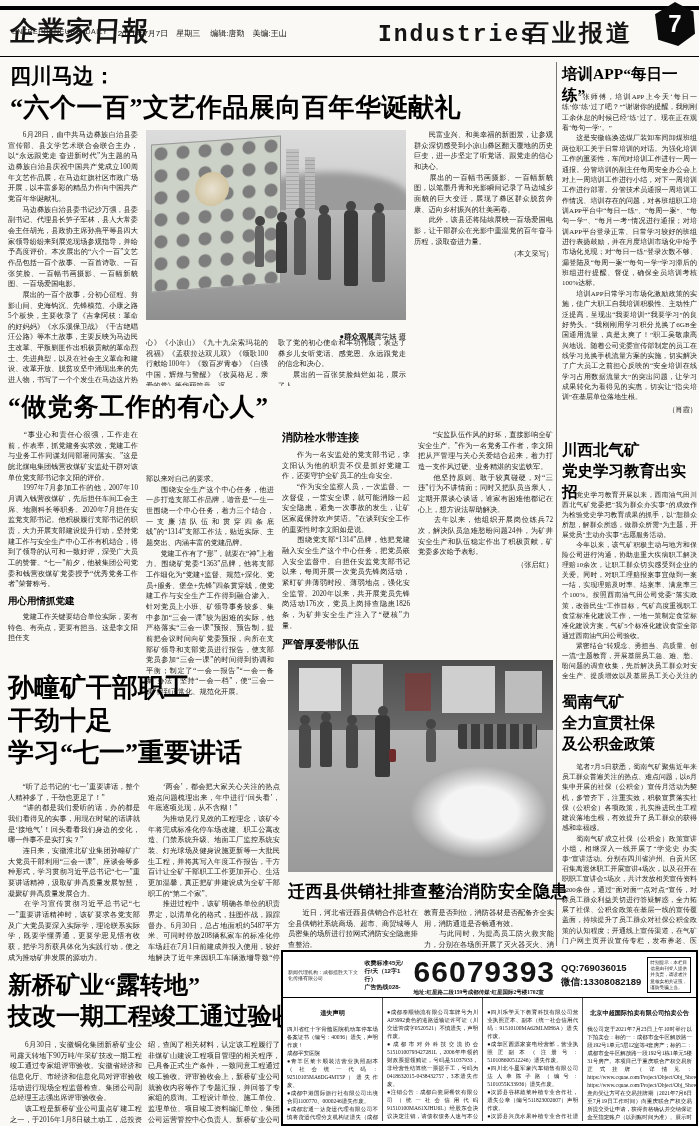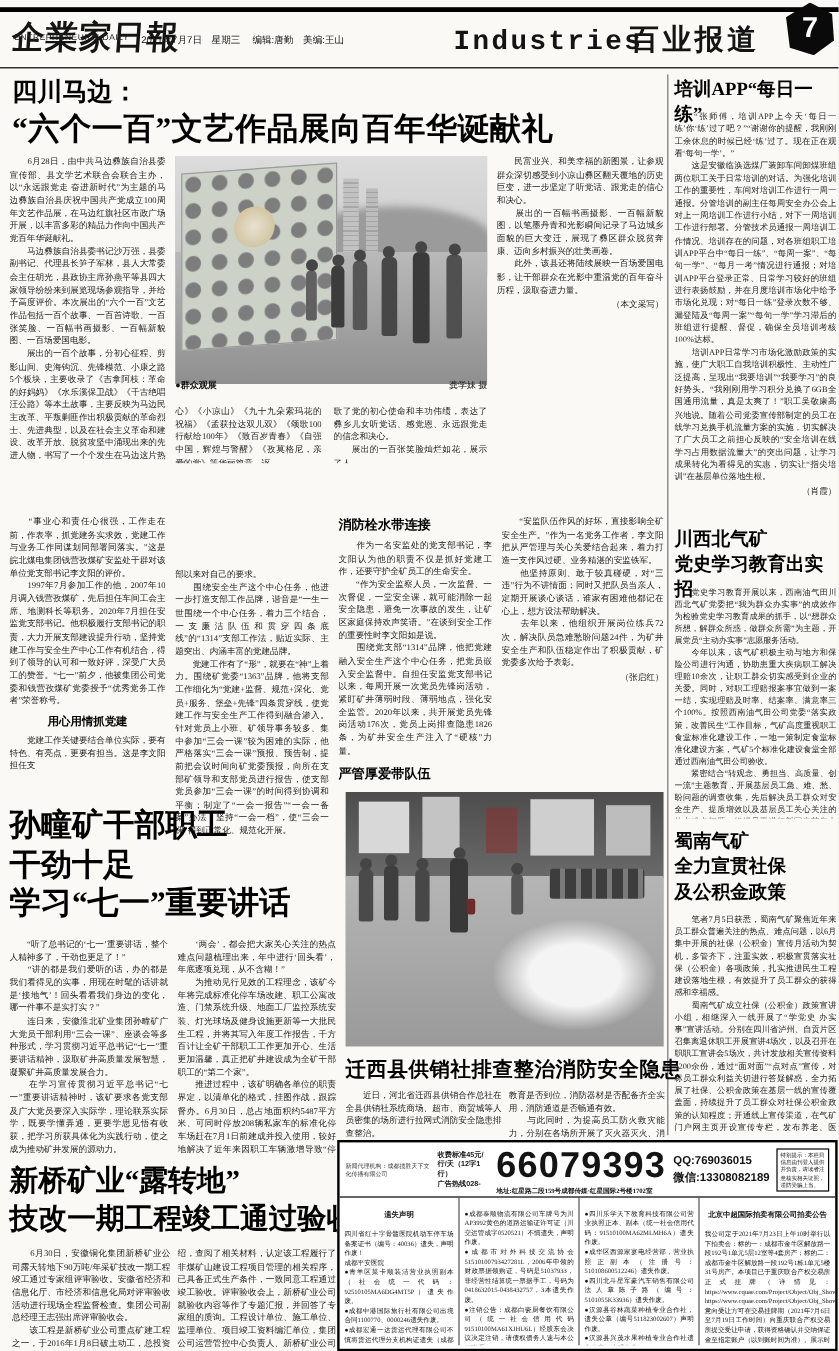--- a/index.html
+++ b/index.html
@@ -4,21 +4,21 @@
 <style>
   * { margin:0; padding:0; box-sizing:border-box; }
   html,body { background:#e8e6e0; }
   .page{ position:relative; width:699px; height:1126px; background:#faf9f5; color:#141414;
          font-family:"Liberation Serif", serif; overflow:hidden; margin:0 auto; }
   .abs{ position:absolute; }
   .bt{ font-size:7.2px; line-height:1.48; text-align:justify; white-space:pre-line; color:#1c1c1c; }
   .col{ position:absolute; overflow:hidden; }
   .byline{ font-size:7.2px; text-align:right; margin-top:2px; color:#1c1c1c; }
   .hl{ font-family:"Liberation Serif", serif; font-weight:700; color:#000; }
-  .subhead{ font-family:"Liberation Sans", sans-serif; font-weight:700; font-size:9.5px; margin:5px 0 4px 0; color:#000;text-align:center;}
+  .subhead{ font-family:"Liberation Sans", sans-serif; font-weight:700; font-size:9.5px; margin:5px 0 4px 0; color:#000;}
   .subhead-lg{ font-family:"Liberation Sans", sans-serif; font-weight:700; font-size:11px; margin:2px 0 5px 0; color:#000;}
   .rule{ background:#000; position:absolute; }
   
   .masthead-logo{ font-size:27px; font-weight:900; letter-spacing:1px; transform:skewX(-4deg); font-family:"Liberation Serif", serif;}
   .masthead-sub{ font-size:7px; letter-spacing:.5px; font-family:"Liberation Sans", sans-serif; color:#222;}
   .dateline{ font-size:8px; font-family:"Liberation Sans", sans-serif; color:#111; }
   .section-en{ font-family:"Liberation Mono", monospace; font-size:23px; letter-spacing:2px; font-weight:700;}
   .section-cn{ font-family:"Liberation Serif", serif; font-size:24px; font-weight:900; letter-spacing:3px;}
   .page-badge{ width:40px; height:44px; background:#0a0a0a; color:#fff; display:flex; align-items:center; justify-content:center;
                font-size:24px; font-weight:900; font-family:"Liberation Sans", sans-serif;
@@ -88,35 +88,36 @@
     <div class="abs" style="left:0;top:42%;width:100%;height:58%;background:linear-gradient(#b9b9b9,#8f8f8f);"></div>
     <div class="abs" style="left:2%;top:5%;width:50%;height:78%;transform:skewY(-4deg);background:radial-gradient(circle 7px at 9px 9px,#7d7d7d 0 6px,rgba(0,0,0,0) 7px) 0 0/22px 22px,#ccd2c8;border:1px solid #9a9a9a;"></div>
     <div class="abs" style="left:19%;top:22%;width:34px;height:34px;border-radius:50%;background:radial-gradient(#e9e2d2,#c9b98f);transform:skewY(-4deg);"></div>
     <div class="person" style="left:50%;top:48%;width:11px;height:52px;"></div>
     <div class="person" style="left:57%;top:46%;width:12px;height:58px;background:#565656;"></div>
     <div class="person" style="left:66%;top:44%;width:13px;height:66px;background:#474747;"></div>
     <div class="person" style="left:76%;top:42%;width:14px;height:76px;background:#3a3a3a;"></div>
     <div class="person" style="left:87%;top:43%;width:13px;height:70px;background:#505050;"></div>
     <div class="person" style="left:42%;top:50%;width:9px;height:42px;background:#606060;"></div>
   </div>
-  <div class="abs caption-row" style="left:146px;top:316px;width:260px;">
+  <div class="abs caption-row" style="left:146px;top:332px;width:260px;justify-content:flex-end;">
     <span>●群众观展</span>
     <span style="font-weight:400;">龚学妹 摄</span>
   </div>
 
   <div class="col bt" style="left:146px;top:338px;width:122px;height:48px;">心》《小凉山》《九十九朵索玛花的祝福》《孟获拉达双儿双》《颂歌100行献给100年》《致百岁青春》《自强中国，辉煌与警醒》《孜莫格尼，亲爱的党》等华丽篇章，讴</div>
   <div class="col bt" style="left:278px;top:338px;width:128px;height:48px;">歌了党的初心使命和丰功伟绩，表达了彝乡儿女听党话、感党恩、永远跟党走的信念和决心。
 　　展出的一百张笑脸灿烂如花，展示了人</div>
   <div class="col" style="left:414px;top:130px;width:139px;height:258px;">
     <div class="bt">　　民富业兴、和美幸福的新图景，让参观群众深切感受到小凉山彝区翻天覆地的历史巨变，进一步坚定了听党话、跟党走的信心和决心。
 　　展出的一百幅书画摄影、一百幅新貌图，以笔墨丹青和光影瞬间记录了马边城乡面貌的巨大变迁，展现了彝区群众脱贫奔康、迈向乡村振兴的壮美画卷。
 　　此外，该县还将陆续展映一百场爱国电影，让干部群众在光影中重温党的百年奋斗历程，汲取奋进力量。</div>
     <div class="byline">（本文采写）</div>
   </div>
 
+  <div class="abs hl" style="left:8px;top:390px;font-size:25px;letter-spacing:1px;">“做党务工作的有心人”</div>
 
   <div class="col" style="left:8px;top:430px;width:130px;height:232px;">
     <div class="bt">　　“事业心和责任心很强，工作走在前，作表率，抓党建务实求效，党建工作与业务工作同谋划同部署同落实。”这是皖北煤电集团钱营孜煤矿安监处干群对该单位党支部书记李文阳的评价。
 　　1997年7月参加工作的他，2007年10月调入钱营孜煤矿，先后担任车间工会主席、地测科长等职务。2020年7月担任安监党支部书记。他积极履行支部书记的职责，大力开展支部建设提升行动，坚持党建工作与安全生产中心工作有机结合，得到了领导的认可和一致好评，深受广大员工的赞誉。“七一”前夕，他被集团公司党委和钱营孜煤矿党委授予“优秀党务工作者”荣誉称号。</div>
     <div class="subhead">用心用情抓党建</div>
     <div class="bt">　　党建工作关键要结合单位实际，要有特色、有亮点，更要有担当。这是李文阳担任支</div>
   </div>
   <div class="col bt" style="left:146px;top:430px;width:128px;height:232px;margin-top:44px;">部以来对自己的要求。
 　　围绕安全生产这个中心任务，他进一步打造支部工作品牌，谐音是“一生一世围绕一个中心任务，着力三个结合，一支廉洁队伍和贯穿四条底线”的“1314”支部工作法，贴近实际、主题突出、内涵丰富的党建品牌。
 　　党建工作有了“形”，就要在“神”上着力。围绕矿党委“1363”品牌，他将支部工作细化为“党建+监督、规范+深化、党员+服务、堡垒+先锋”四条贯穿线，使党建工作与安全生产工作得到融合渗入。针对党员上小班、矿领导事务较多、集中参加“三会一课”较为困难的实际，他严格落实“三会一课”预报、预告制，提前把会议时间向矿党委预报，向所在支部矿领导和支部党员进行报告，使支部党员参加“三会一课”的时间得到协调和平衡；制定了“一会一报告”“一会一备案”办法，坚持“一会一档”，使“三会一课”得到正常化、规范化开展。</div>

